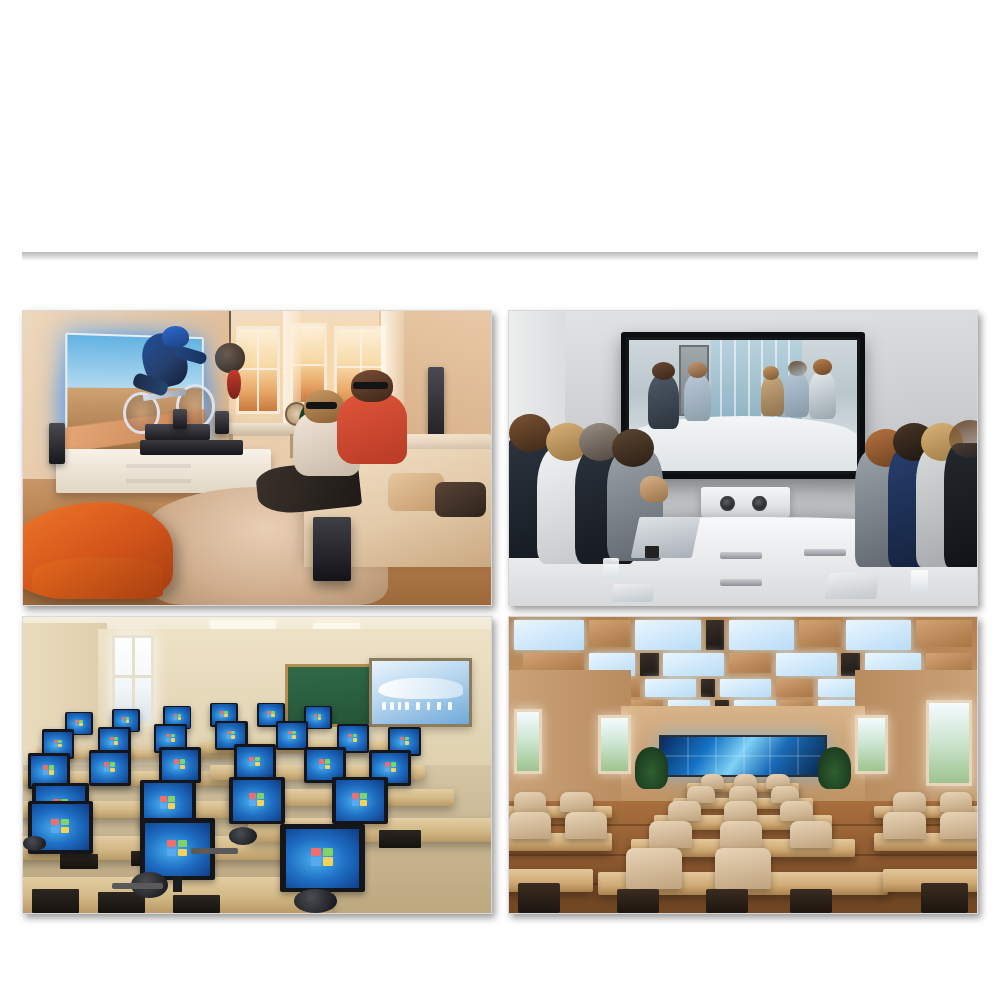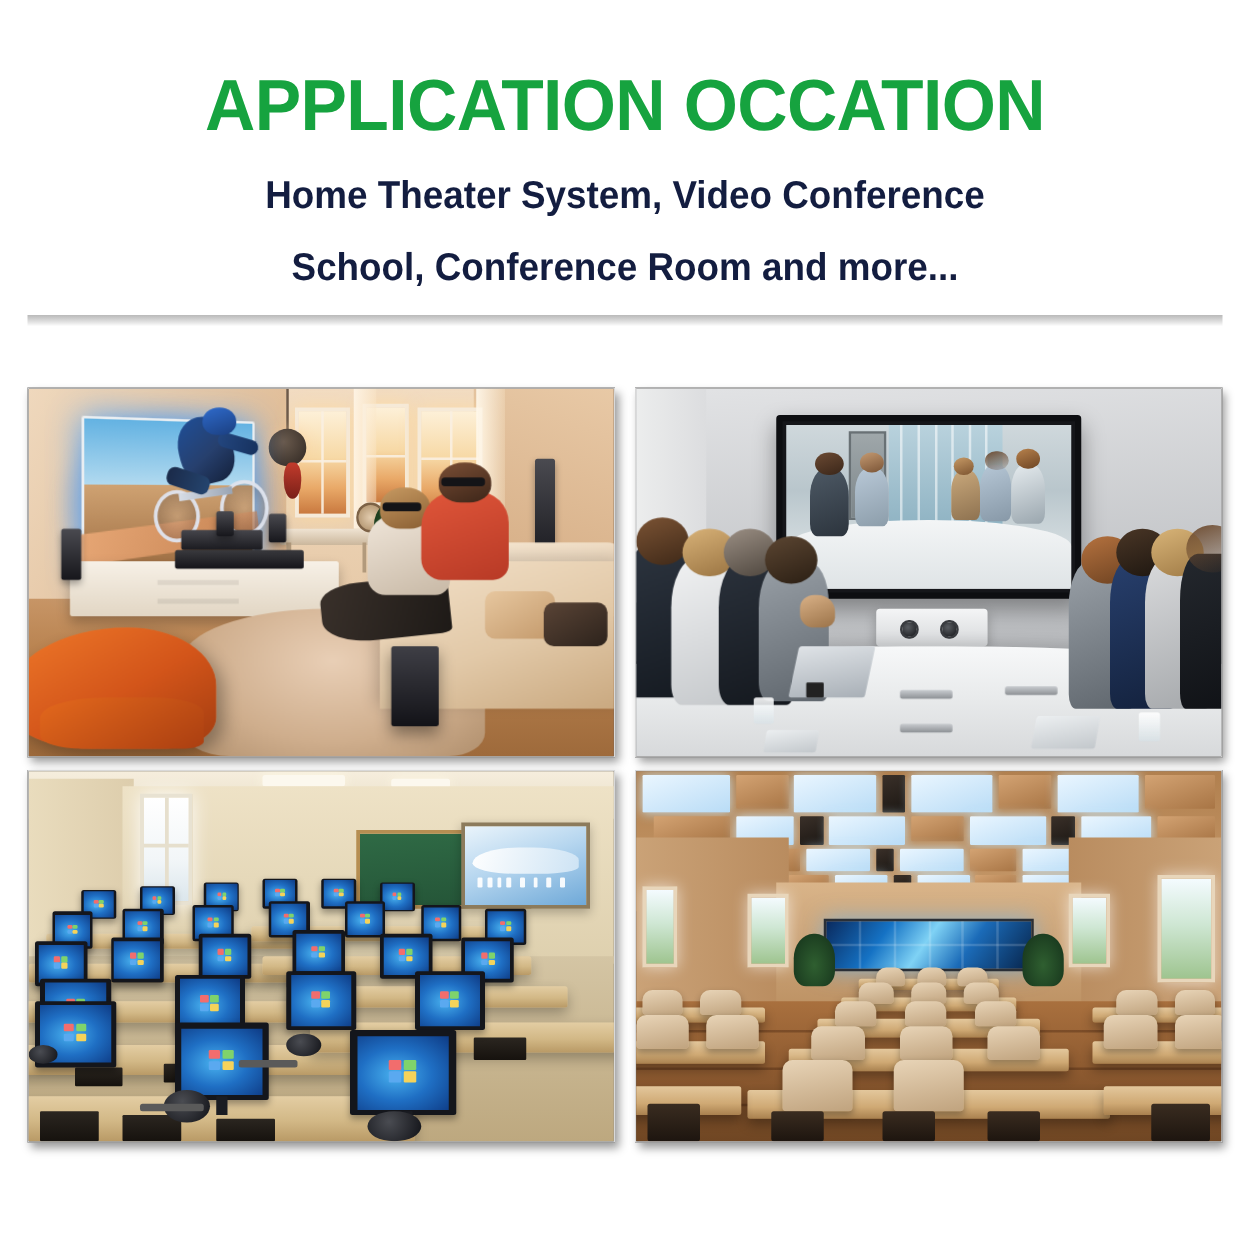--- a/index.html
+++ b/index.html
@@ -278,25 +278,20 @@
     border-radius:2px; box-shadow:0 5px 9px rgba(0,0,0,.32); }
   .s4-chair{ background:linear-gradient(170deg,#e8d4b7,#c0a37e);
     border-radius:8px 8px 3px 3px; box-shadow:0 3px 6px rgba(0,0,0,.3); }
   .s4-chairdk{ background:linear-gradient(180deg,#3a2c20,#1d150f); border-radius:2px; }
 </style>
 </head>
 <body>
 
 <div id="page">
 
-  <div class="header">
-    <div class="title">APPLICATION OCCATION</div>
-    <div class="subline l1">Home Theater System, Video Conference</div>
-    <div class="subline l2">School, Conference Room and more...</div>
-  </div>
   <div class="divider"></div>
 
   <div class="grid">
 
     <div class="cell c1">
       <div class="scene s1">
         <div class="ly s1-wallL"></div>
         <div class="ly s1-wallback"></div>
         <div class="ly s1-wallR"></div>
         <div class="ly s1-floor"></div>

